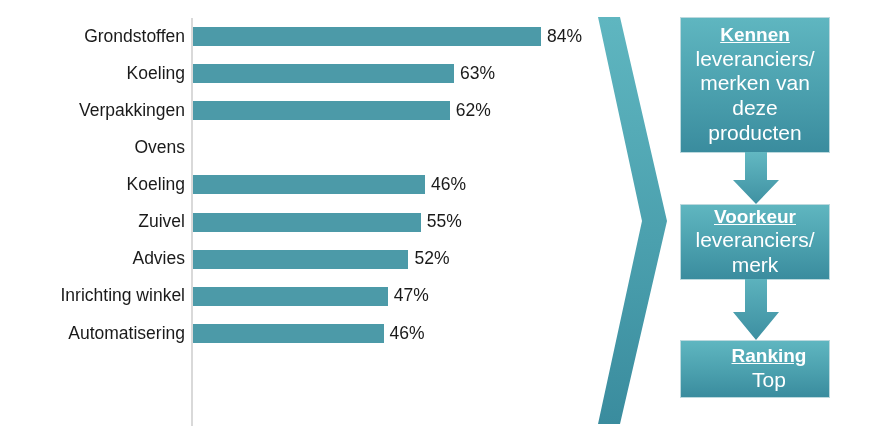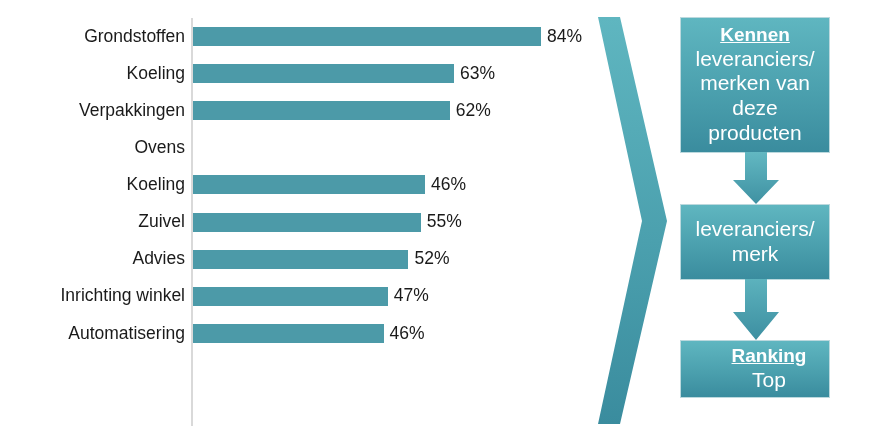--- a/index.html
+++ b/index.html
@@ -221,20 +221,21 @@
       <defs>
         <linearGradient id="gArr1" x1="0" y1="0" x2="0" y2="1">
           <stop offset="0%" stop-color="#62b8c2"></stop>
           <stop offset="100%" stop-color="#3f91a2"></stop>
         </linearGradient>
       </defs>
       <path d="M 13,0 L 35,0 L 35,28 L 47,28 L 24,52 L 1,28 L 13,28 Z" fill="url(#gArr1)"></path>
     </svg>
 
     <div class="flow-box" id="flow-box-2">
+      <div class="flow-title">Voorkeur</div>
       <div class="flow-sub">leveranciers/ merk</div>
     </div>
 
     <svg class="flow-arrow" id="flow-arrow-2" viewBox="0 0 48 62" preserveAspectRatio="none">
       <defs>
         <linearGradient id="gArr2" x1="0" y1="0" x2="0" y2="1">
           <stop offset="0%" stop-color="#5cb2bd"></stop>
           <stop offset="100%" stop-color="#3d8fa1"></stop>
         </linearGradient>
       </defs>

